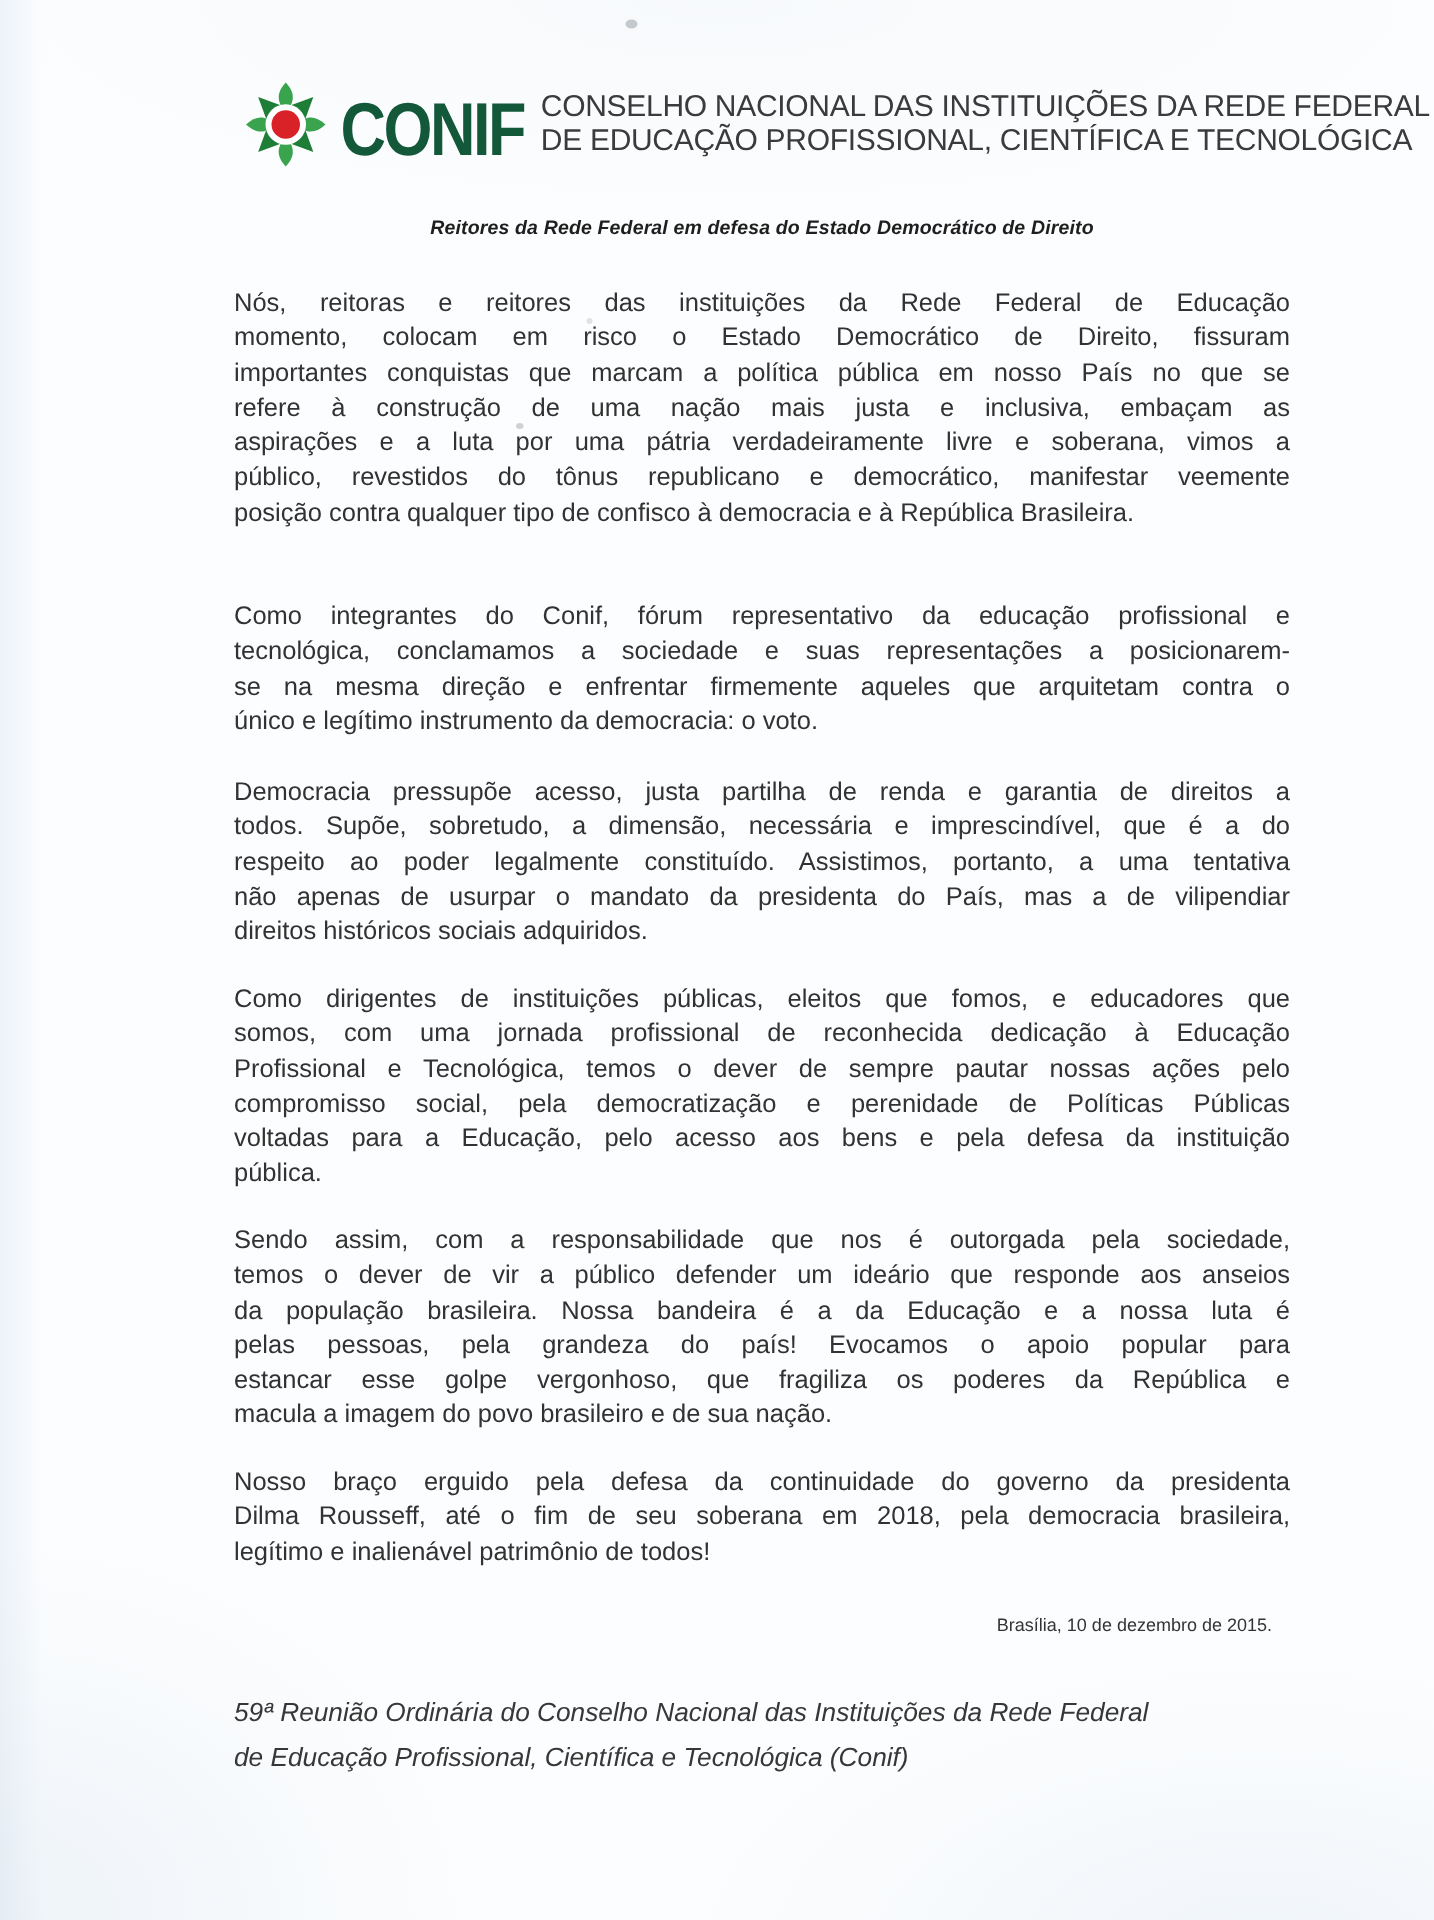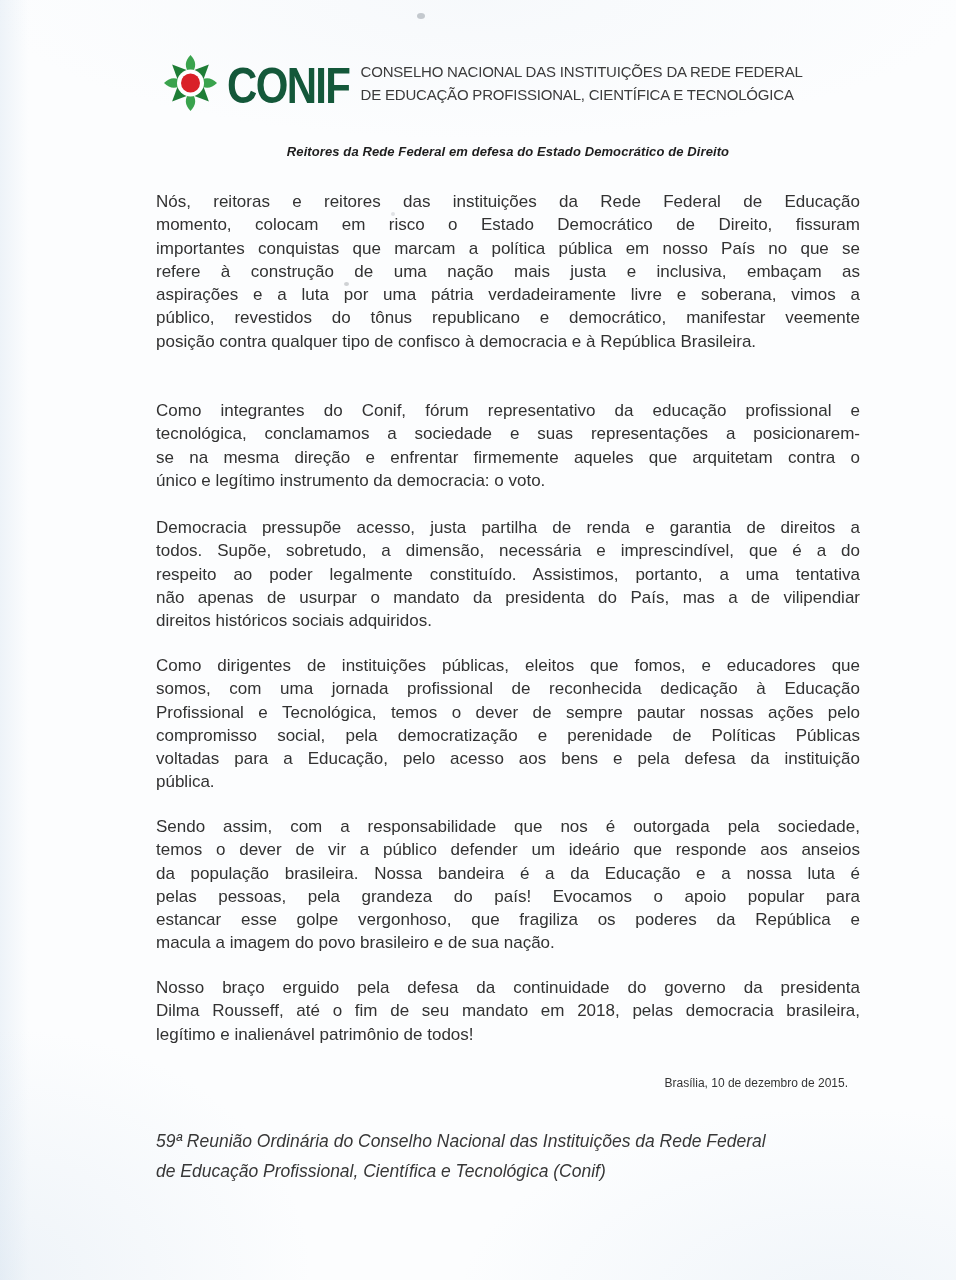--- a/index.html
+++ b/index.html
@@ -33,21 +33,21 @@
     font-weight: bold;
     letter-spacing: -2px;
     color: #14583a;
     line-height: 1;
     transform: scaleX(.84);
     transform-origin: left top;
   }
   .org {
     margin-left: -12px;
     margin-top: 7px;
-    font-size: 15px;
+    font-size: 20px;
     line-height: 23px;
     letter-spacing: -0.2px;
     color: #3b3b3b;
     white-space: nowrap;
   }
   
   .title {
     position: absolute;
     top: 144px;
     left: 156px;
@@ -180,21 +180,21 @@
   <div class="para p5">
       <div class="line">Sendo assim, com a responsabilidade que nos é outorgada pela sociedade,</div>
       <div class="line">temos o dever de vir a público defender um ideário que responde aos anseios</div>
       <div class="line">da população brasileira. Nossa bandeira é a da Educação e a nossa luta é</div>
       <div class="line">pelas pessoas, pela grandeza do país! Evocamos o apoio popular para</div>
       <div class="line">estancar esse golpe vergonhoso, que fragiliza os poderes da República e</div>
       <div class="line last">macula a imagem do povo brasileiro e de sua nação.</div>
     </div>
   <div class="para p6">
       <div class="line">Nosso braço erguido pela defesa da continuidade do governo da presidenta</div>
-      <div class="line">Dilma Rousseff, até o fim de seu mandato em 2018, pelas democracia brasileira,</div>
+      <div class="line">Dilma Rousseff, até o fim de seu soberana em 2018, pela democracia brasileira,</div>
       <div class="line last">legítimo e inalienável patrimônio de todos!</div>
     </div>
 
   <div class="date-line">Brasília, 10 de dezembro de 2015.</div>
 
   <div class="closing">
       <div class="line">59ª Reunião Ordinária do Conselho Nacional das Instituições da Rede Federal</div>
       <div class="line last">de Educação Profissional, Científica e Tecnológica (Conif)</div>
     </div>
 

